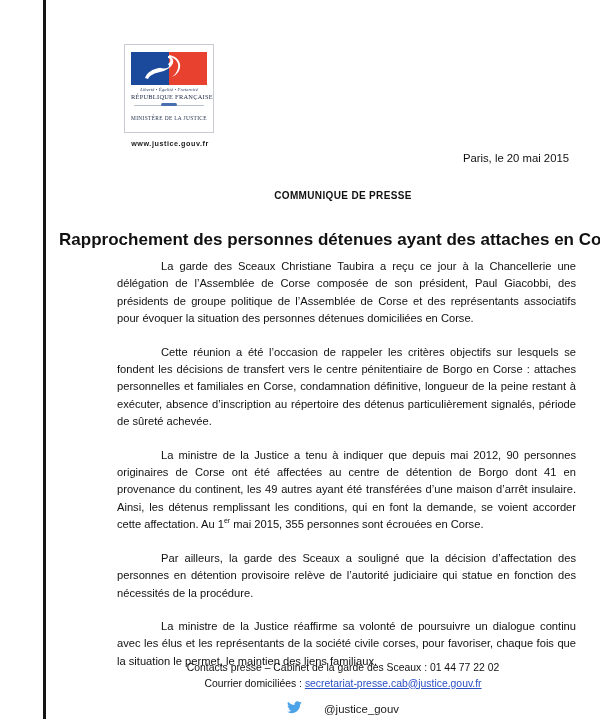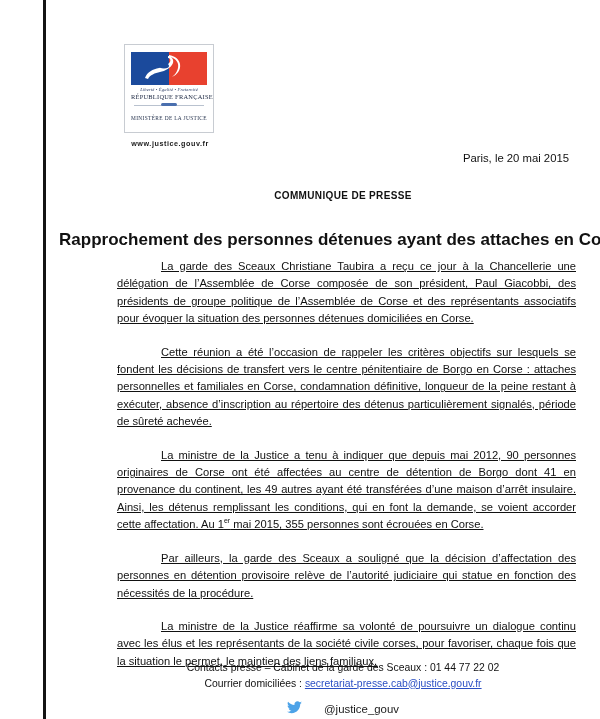--- a/index.html
+++ b/index.html
@@ -154,21 +154,20 @@
     top: 258px;
     width: 459px;
   }
   .para {
     text-align: justify;
     font-size: 11.15px;
     line-height: 17.4px;
     color: #111;
     margin: 0 0 16px 0;
     text-indent: 44px;
-    text-decoration: underline;
   }
   .para sup {
     font-size: 7px;
     vertical-align: super;
     line-height: 0;
   }
 
   
   .footer {
     position: absolute;

